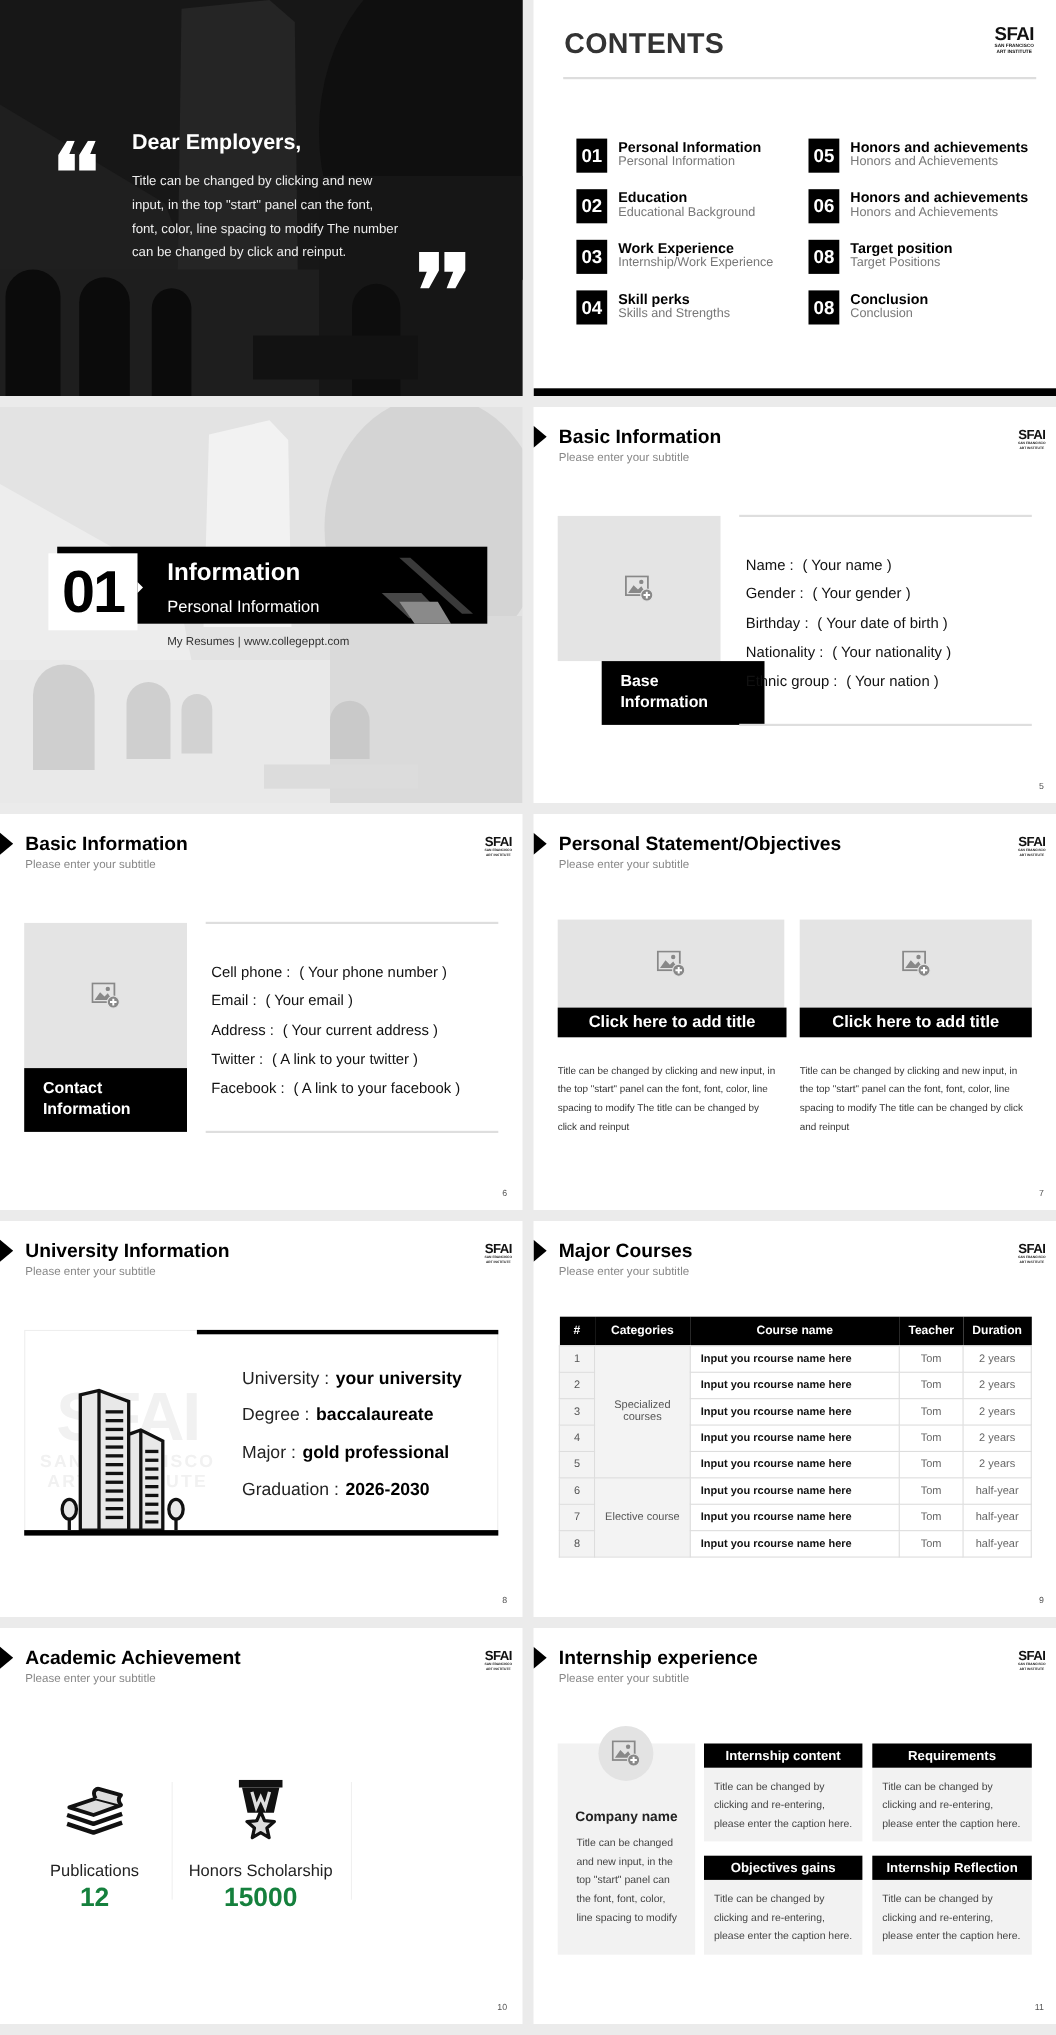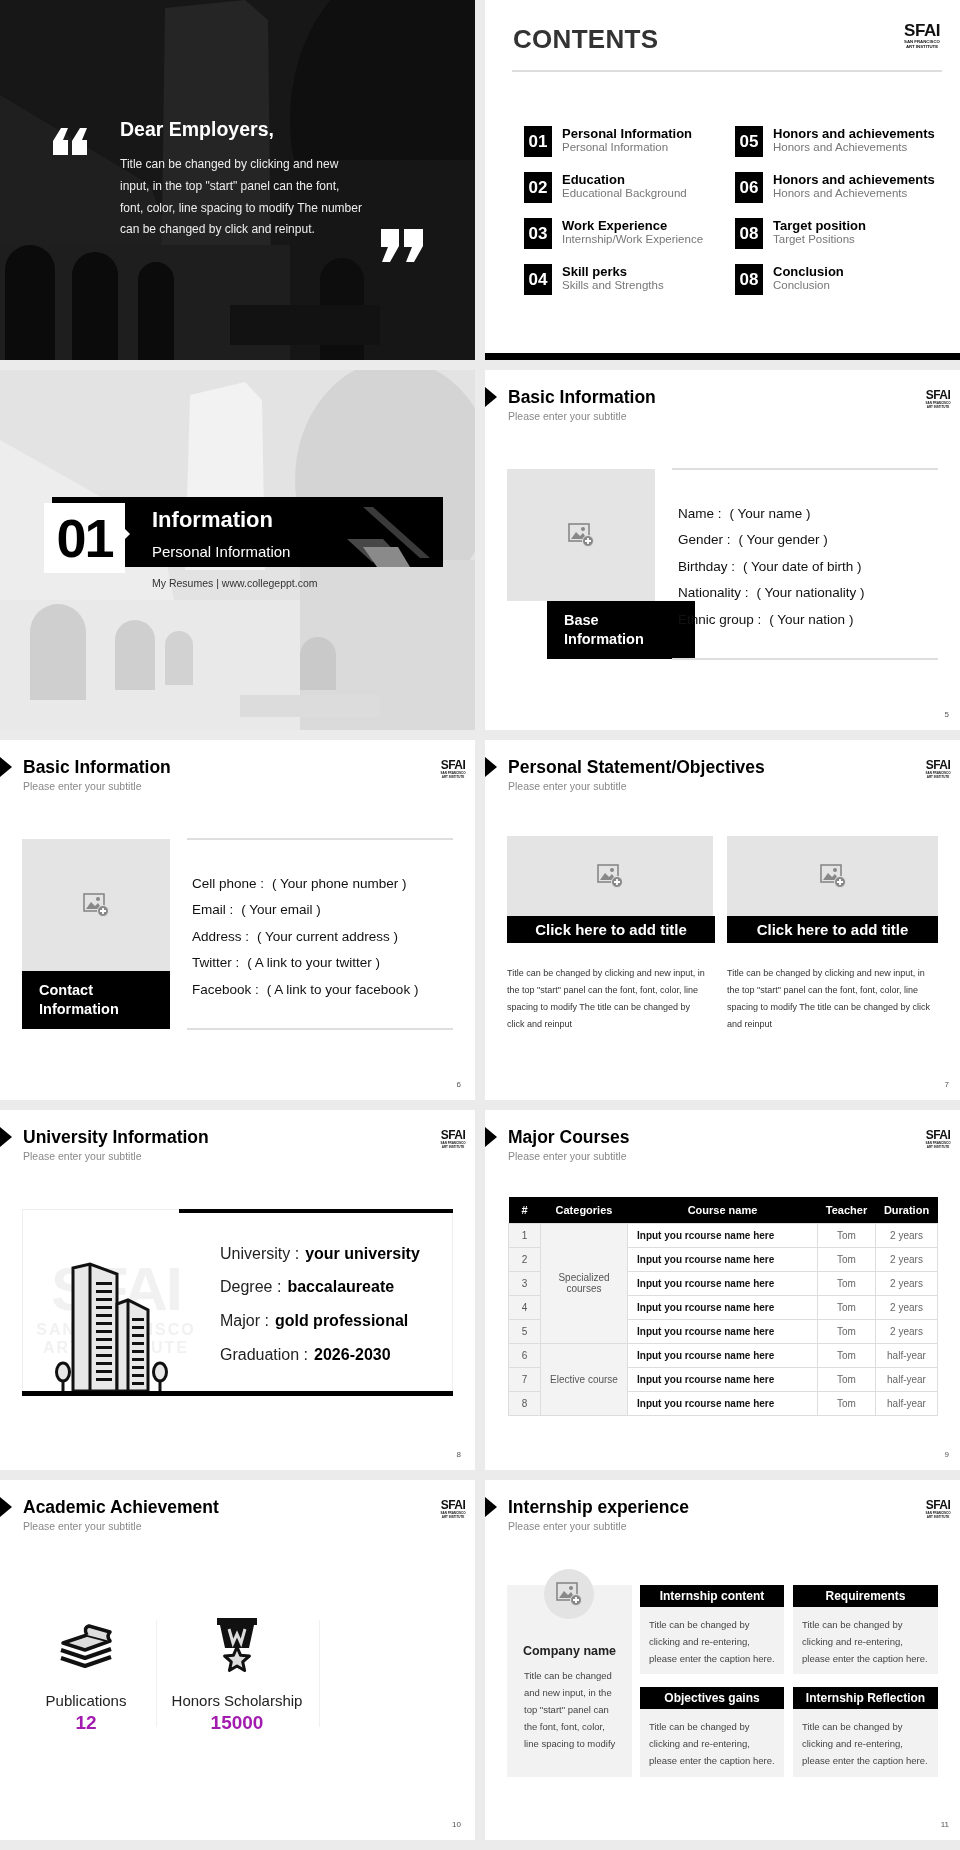--- a/index.html
+++ b/index.html
@@ -59,21 +59,21 @@
 
 .ctable{position:absolute;left:23px;top:87px;width:429px;border-collapse:collapse;font-size:10px;table-layout:fixed;}
 .ctable th{background:#000;color:#fff;font-weight:bold;font-size:11px;height:26px;padding:0;text-align:center;}
 .ctable td{height:24px;border:1px solid #ddd;padding:0;text-align:center;color:#666;}
 .ctable td.g{background:#f3f3f3;color:#555;}
 .ctable td.n{text-align:left;padding-left:9px;font-weight:bold;color:#111;}
 
 .stat{position:absolute;top:138px;width:150px;text-align:center;}
 .stat .ic{height:60px;display:flex;justify-content:center;align-items:flex-start;}
 .stat .lb{font-size:15px;color:#222;margin-top:14px;white-space:nowrap;}
-.stat .vl{font-size:19px;font-weight:bold;color:#a21caf;margin-top:3px;}
+.stat .vl{font-size:24px;font-weight:bold;color:#15803d;margin-top:3px;}
 .vdiv{position:absolute;top:140px;width:1px;height:107px;background:#f0f0f0;}
 
 .comp{position:absolute;left:22px;top:105px;width:125px;height:192px;background:#f2f2f2;}
 .comp-av{position:absolute;left:59px;top:89px;width:50px;height:50px;border-radius:50%;background:#e3e3e3;display:flex;align-items:center;justify-content:center;}
 .comp-name{position:absolute;left:22px;top:164px;width:125px;text-align:center;font-size:12.5px;font-weight:bold;color:#222;}
 .comp-line{position:absolute;left:39px;font-size:9.5px;color:#444;white-space:nowrap;}
 .ib-h{position:absolute;height:22px;background:#000;color:#fff;font-weight:bold;font-size:12px;line-height:22px;text-align:center;white-space:nowrap;}
 .ib-b{position:absolute;background:#f2f2f2;}
 .ib-line{position:absolute;font-size:9.5px;color:#444;white-space:nowrap;}
 </style>

